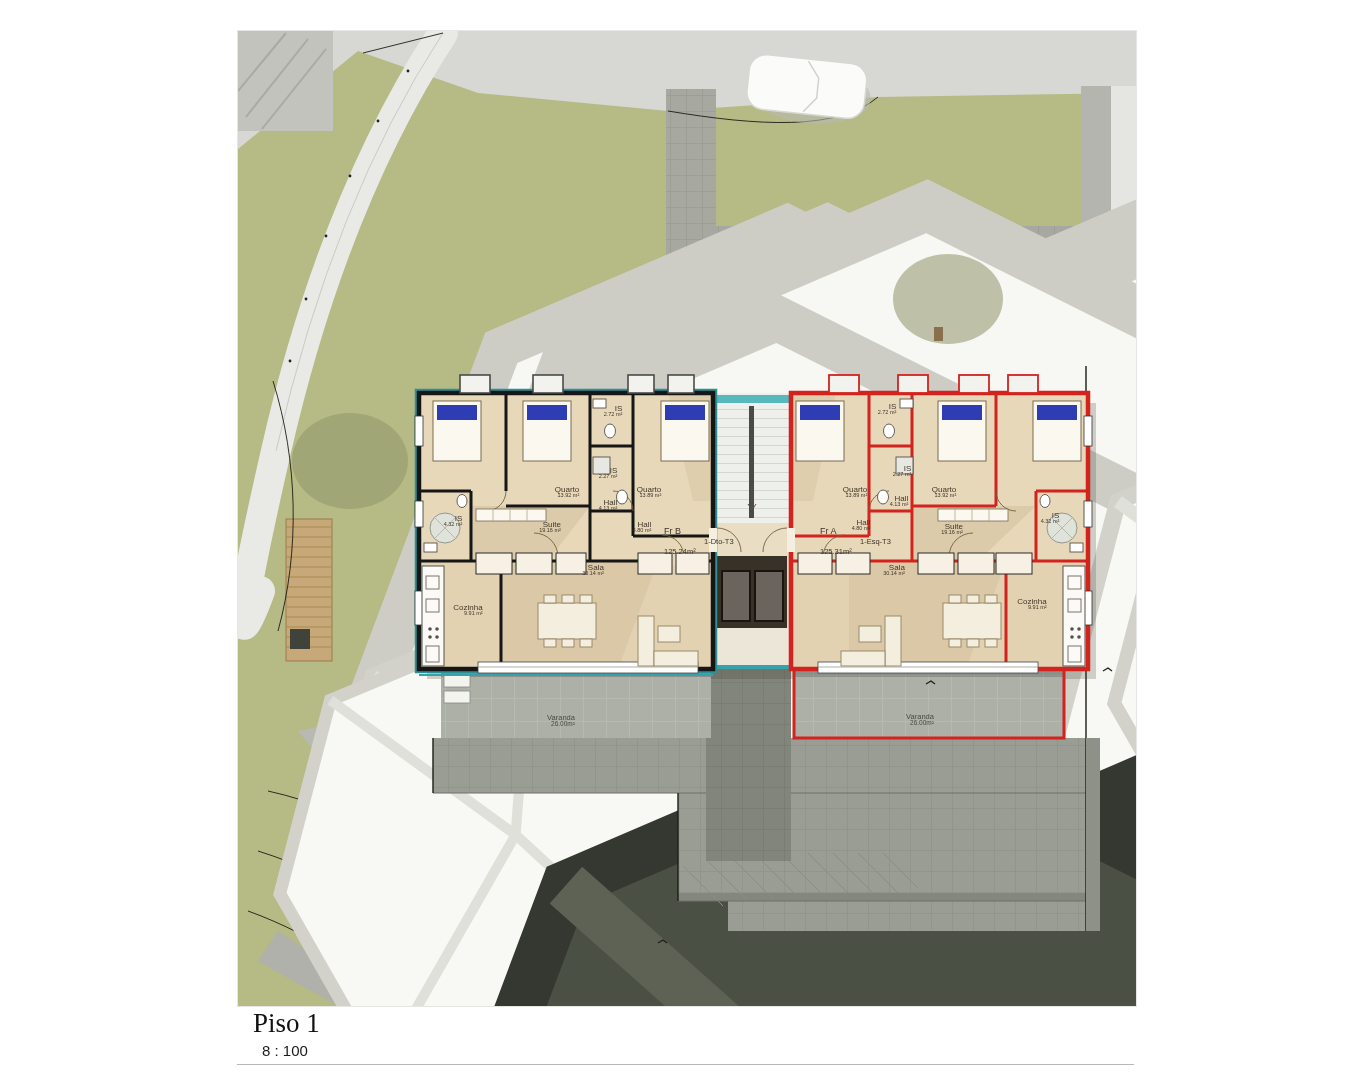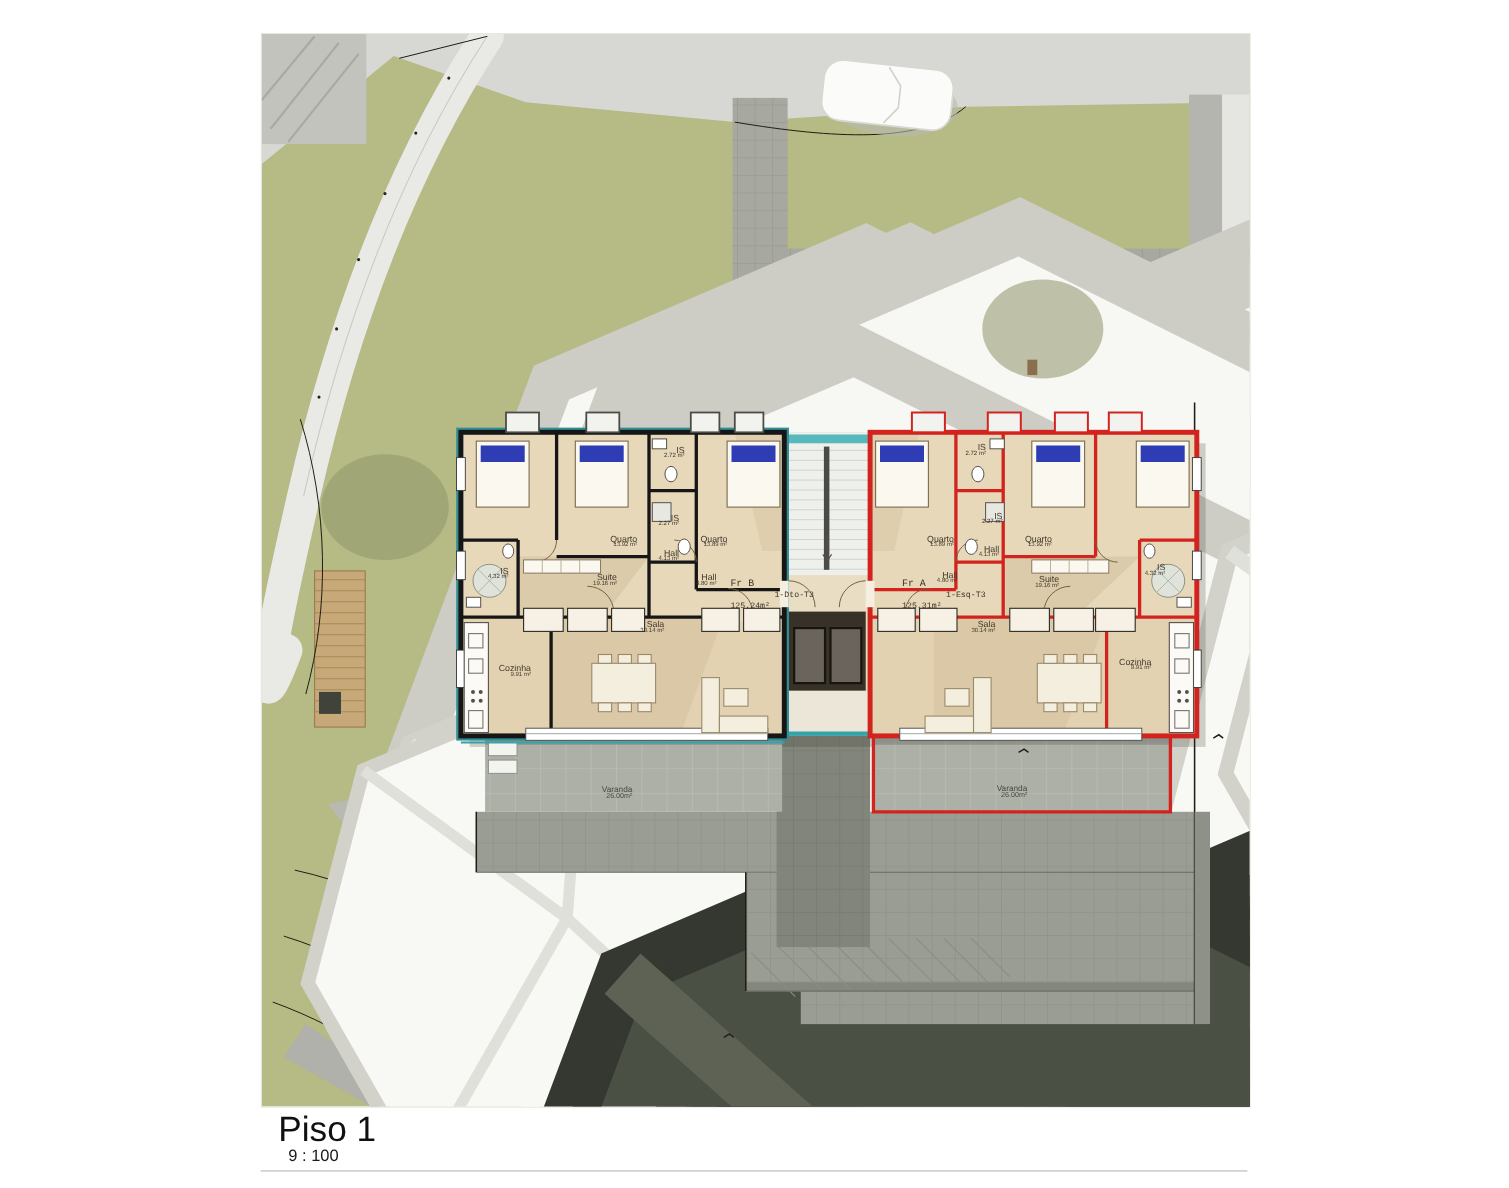--- a/index.html
+++ b/index.html
@@ -8,25 +8,25 @@
   #canvas{position:absolute;left:237px;top:30px;width:898px;height:975px;
           border:1px solid #e6e6e2;box-sizing:content-box;}
   #canvas svg{position:absolute;left:0;top:0;}
   .rlabel{position:absolute;transform:translate(-50%,-50%);text-align:right;
           color:#41372a;line-height:1.05;pointer-events:none;white-space:nowrap;}
   .rlabel .rn{font-size:8px;display:block;}
   .rlabel .ra{font-size:5.5px;display:block;margin-top:-1px;}
   .rlabel.vr{color:#4a4a44;}
   .rlabel.vr .rn{font-size:7.5px;margin-top:24px;}
   .rlabel.vr .ra{font-size:6.5px;}
-  .flabel{position:absolute;color:#3c332a;line-height:1.35;pointer-events:none;white-space:nowrap;font-family:Liberation Mono, monospace;}
+  .flabel{position:absolute;color:#3c332a;line-height:1.35;pointer-events:none;white-space:nowrap;}
   .flabel .fc{font-size:9px;display:block;}
   .flabel .ft{font-size:7.5px;display:block;margin-left:40px;}
   .flabel .fa{font-size:7.5px;display:block;}
-  #floor-title{position:absolute;left:253px;top:1008px;font-size:32px;color:#101010;}
+  #floor-title{position:absolute;left:253px;top:1008px;font-size:27px;color:#101010;font-family:Liberation Serif, serif;}
   #scale-label{position:absolute;left:262px;top:1042px;font-size:15px;color:#1a1a1a;}
   #title-rule{position:absolute;left:237px;top:1064px;width:897px;height:1px;background:#b8b8b4;}
 </style>
 </head>
 <body>
 
 <div id="page">
 
   <div id="canvas">
     <svg width="898" height="975" viewBox="0 0 898 975">
@@ -509,15 +509,15 @@
         <span class="ra">26.00m²</span>
       </div>
     <div class="flabel" style="left:582px;top:494px">
       <span class="fc">Fr A</span>
       <span class="ft">1-Esq-T3</span>
       <span class="fa">125.31m²</span>
       </div>
   </div>
 
   <div id="floor-title">Piso 1</div>
-  <div id="scale-label">9 : 100</div>
+  <div id="scale-label">8 : 100</div>
   <div id="title-rule"></div>
 </div>
 
 </body></html>

